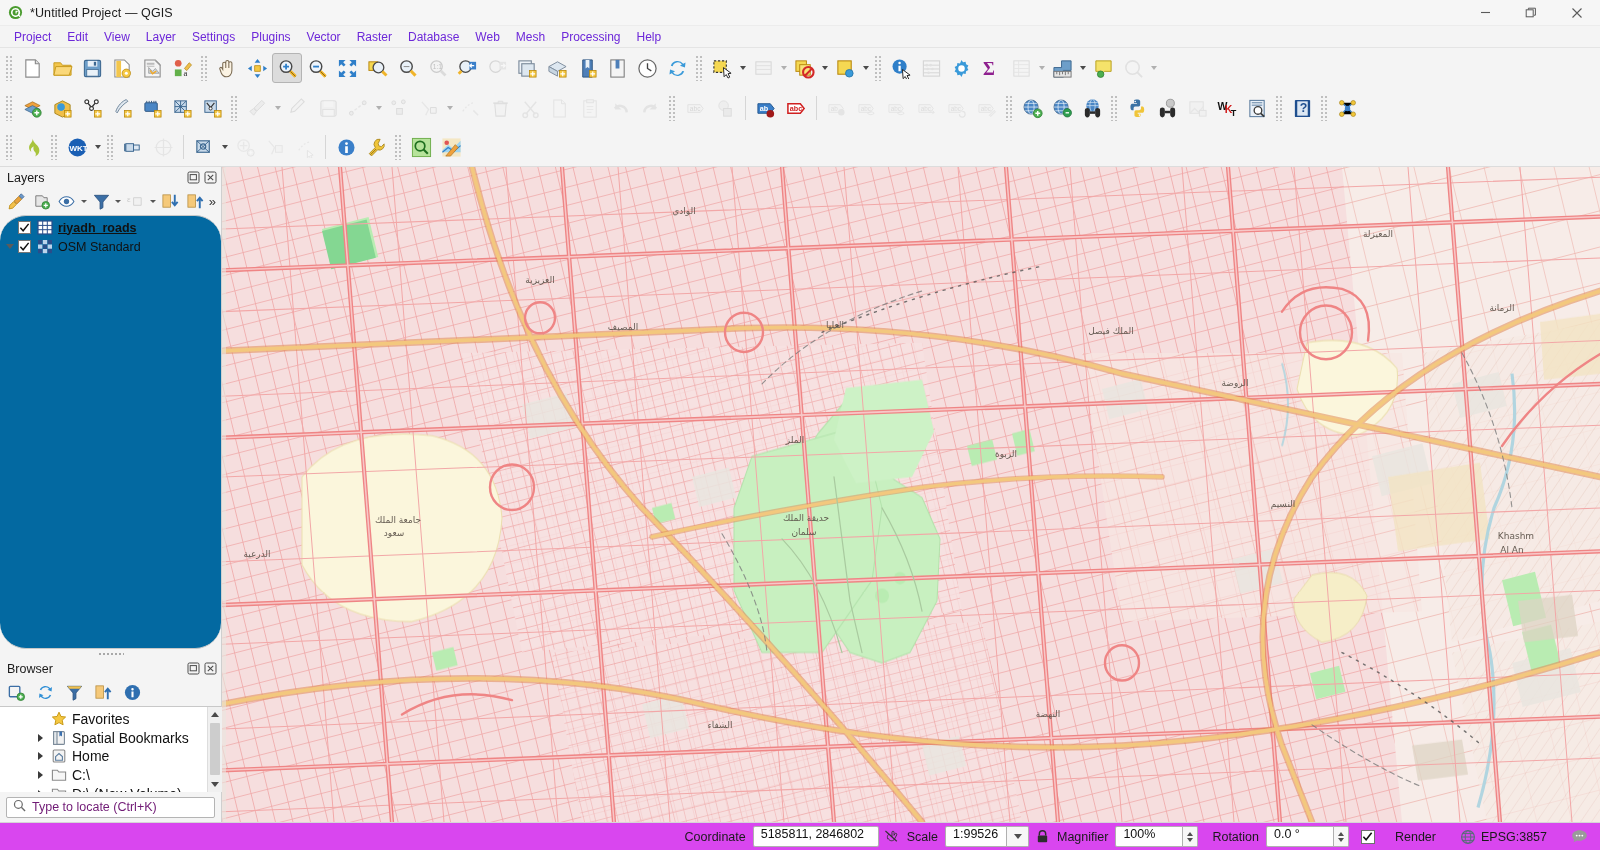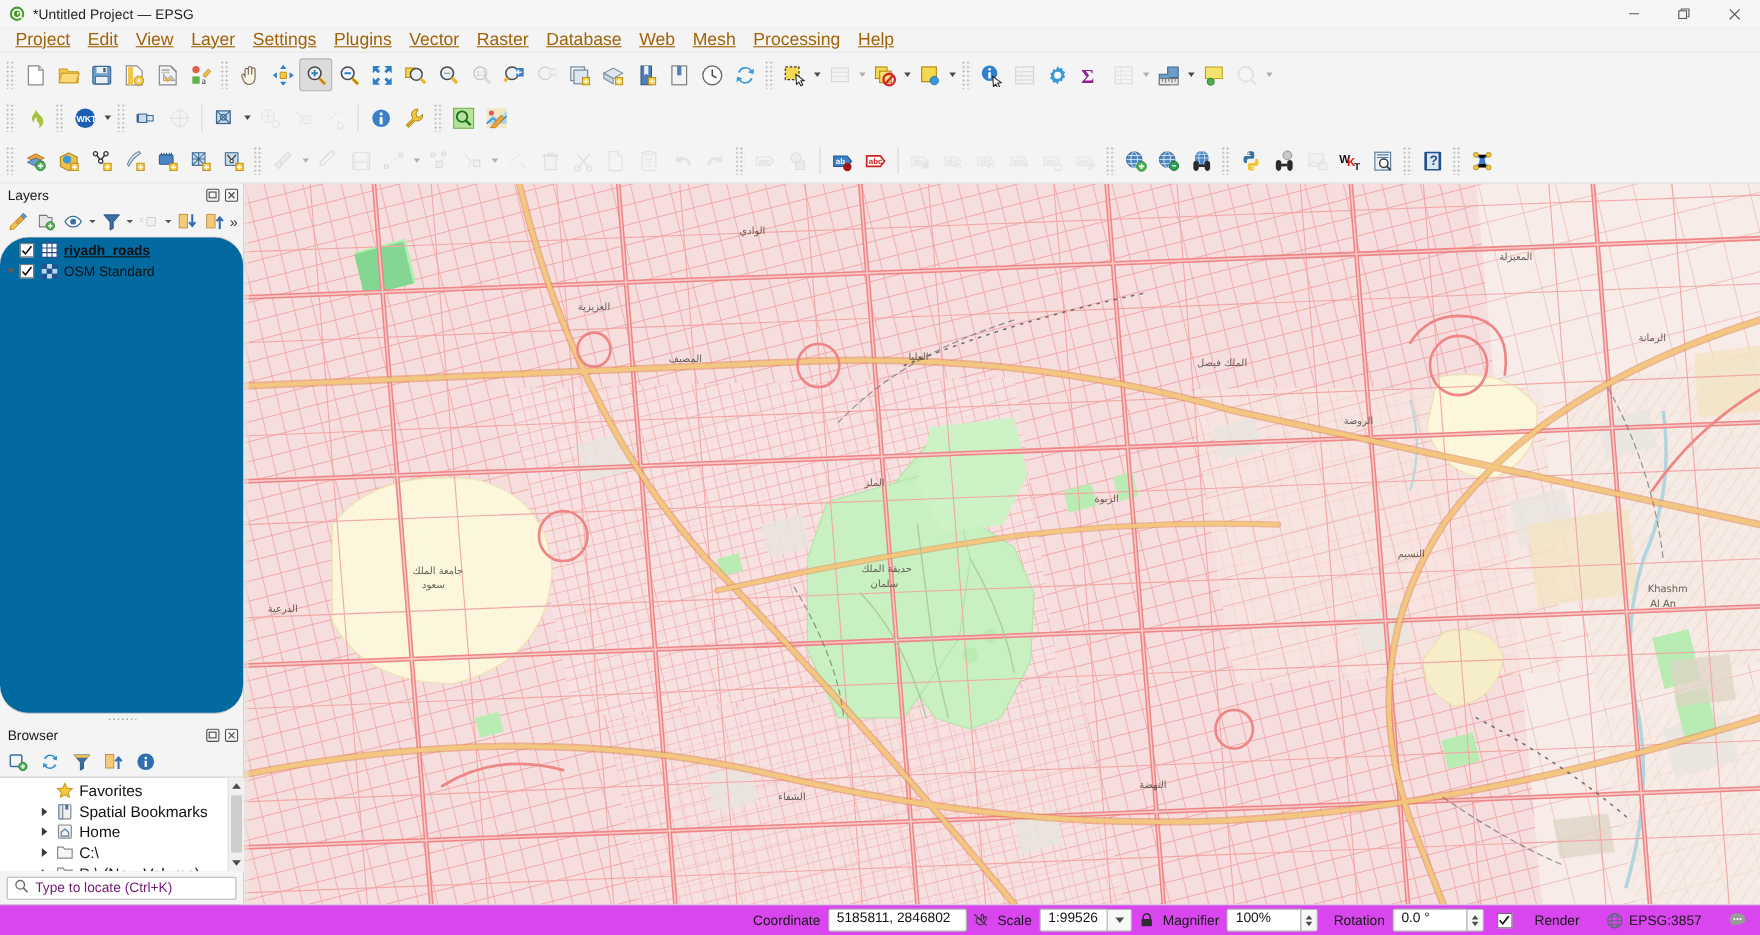--- a/index.html
+++ b/index.html
@@ -36,23 +36,22 @@
 
   
   .menubar {
     height: 22px; min-height: 22px;
     background: #f4f4f4;
     display: flex; align-items: center;
     padding-left: 6px;
     border-bottom: 1px solid #e4e4e4;
   }
   .menu-item {
-    padding: 2px 8px; font-size: 16px; color: #a16207; cursor: default;
+    padding: 2px 8px; font-size: 12px; color: #6d28d9; cursor: default;
     white-space: nowrap;
-    text-decoration: underline;
   }
 
   
   .toolbars { background: #f4f4f4; border-bottom: 1px solid #dcdcdc; }
   .toolrow {
     height: 40px; display: flex; align-items: center;
     padding-left: 2px;
   }
   .toolrow.r3 { height: 38px; }
   .tgrip {
@@ -221,21 +220,21 @@
 
   <div class="titlebar">
     <span class="qgis-logo">
       <svg width="15" height="15" viewBox="0 0 16 16">
         <circle cx="8" cy="8" r="7" fill="#4a9b2e"></circle>
         <path d="M8 3.2a4.8 4.8 0 1 0 3.1 8.45l1.4 1.4 1.1-1.1-1.4-1.4A4.8 4.8 0 0 0 8 3.2z" fill="#fff"></path>
         <circle cx="8" cy="8" r="3.1" fill="#4a9b2e"></circle>
         <path d="M8 6.2h2.3v1.3H9.3V9H8z" fill="#fff"></path>
       </svg>
     </span>
-    <span class="title-text">*Untitled Project — EPSG</span>
+    <span class="title-text">*Untitled Project — QGIS</span>
     <div class="win-controls">
       <div class="win-btn">
         <svg width="11" height="11" viewBox="0 0 11 11">
             <path d="M1 5.5h9" stroke="#5a5a5a" stroke-width="1.1"></path>
           </svg>
       </div>
       <div class="win-btn">
         <svg width="12" height="12" viewBox="0 0 12 12">
           <rect x="1.2" y="2.8" width="7" height="7" fill="none" stroke="#5a5a5a" stroke-width="1"></rect>
           <path d="M3.4 2.6V1.2h7v7H9" fill="none" stroke="#5a5a5a" stroke-width="1"></path>
@@ -597,137 +596,20 @@
             <svg width="21" height="21" viewBox="0 0 22 22">
               <circle cx="10" cy="10" r="7" fill="none" stroke="#bbb" stroke-width="1.6"></circle>
               <path d="M15 15l5 5" stroke="#bbb" stroke-width="2"></path>
             </svg>
           </span>
         </div>
         <div class="tarrow disabled">
           <i></i>
         </div>
       </div>
-    <div class="toolrow r3" id="toolrow3">
-        <div class="tgrip"></div>
-        <div class="tbtn">
-          <span>
-            <svg width="21" height="21" viewBox="0 0 22 22">
-              <path d="M11 1.6c.8 4-3.6 5.4-3.6 9.6 0 2.2 1.3 3.6 2.4 4.2-2-3.4 2.4-5.4 2.4-5.4s-1 3.4 1.2 5.4c1.4 1.3 1.6 3.6.2 5 4.2-1.4 5.6-5.8 3.8-9.4-1.8-3.6-5.2-4.4-6.4-9.4z" fill="#a8c43c"></path>
-            </svg>
-          </span>
-        </div>
-        <div class="tgrip"></div>
-        <div class="tbtn">
-          <span>
-            <svg width="21" height="21" viewBox="0 0 22 22">
-              <circle cx="11" cy="11" r="9.4" fill="#1a5fb4"></circle>
-              <text x="2.6" y="14.6" font-size="8.4" font-weight="bold" fill="#fff" font-family="sans-serif">WKT</text>
-            </svg>
-          </span>
-        </div>
-        <div class="tarrow">
-          <i></i>
-        </div>
-        <div class="tgrip"></div>
-        <div class="tbtn">
-          <span>
-            <svg width="21" height="21" viewBox="0 0 22 22">
-              <rect x="3" y="7" width="8" height="8" fill="#c9daea" stroke="#3c6790" stroke-width="1"></rect>
-              <rect x="11" y="8.4" width="6" height="5.2" fill="#dfe9f3" stroke="#3c6790" stroke-width="1"></rect>
-              <path d="M2 7v8" stroke="#3c6790" stroke-width="1.6"></path>
-            </svg>
-          </span>
-        </div>
-        <div class="tbtn disabled">
-          <span>
-            <svg width="21" height="21" viewBox="0 0 22 22">
-              <circle cx="11" cy="11" r="7.6" fill="none" stroke="#c7c7c7" stroke-width="1.3"></circle>
-              <path d="M11 1.6v18.8M1.6 11h18.8" stroke="#c7c7c7" stroke-width="1.3"></path>
-            </svg>
-          </span>
-        </div>
-        <div class="tsep"></div>
-        <div class="tbtn">
-          <span>
-            <svg width="21" height="21" viewBox="0 0 22 22">
-              <rect x="3" y="4" width="13" height="12" fill="#c9daea" stroke="#3c6790" stroke-width="1.2"></rect>
-              <path d="M3 4l13 12M16 4L3 16" stroke="#3c6790" stroke-width="1"></path>
-              <circle cx="9.5" cy="10" r="2.8" fill="none" stroke="#3c6790" stroke-width="1.2"></circle>
-            </svg>
-          </span>
-        </div>
-        <div class="tarrow">
-          <i></i>
-        </div>
-        <div class="tbtn disabled">
-          <span>
-            <svg width="21" height="21" viewBox="0 0 22 22">
-              <circle cx="9" cy="9" r="6" fill="none" stroke="#d0d0d0" stroke-width="1.4"></circle>
-              <path d="M9 5v8M5 9h8" stroke="#d0d0d0" stroke-width="1.4"></path>
-              <circle cx="16.5" cy="16.5" r="3.6" fill="#e8e8e8" stroke="#c4c4c4"></circle>
-              <path d="M16.5 14.6v3.8M14.6 16.5h3.8" stroke="#fff" stroke-width="1.2"></path>
-            </svg>
-          </span>
-        </div>
-        <div class="tbtn disabled">
-          <span>
-            <svg width="21" height="21" viewBox="0 0 22 22">
-              <path d="M4 4l6 7-3 7" fill="none" stroke="#d0d0d0" stroke-width="1.4"></path>
-              <rect x="11" y="9" width="7" height="7" fill="#eee" stroke="#c8c8c8"></rect>
-            </svg>
-          </span>
-        </div>
-        <div class="tbtn disabled">
-          <span>
-            <svg width="21" height="21" viewBox="0 0 22 22">
-              <path d="M4 14c3-5 7-8 12-9" fill="none" stroke="#d0d0d0" stroke-width="1.3" stroke-dasharray="2 2"></path>
-              <path d="M13 14l6 5-2.6.4 1.4 2.6-1.4.8-1.5-2.8-1.9 1.8z" fill="#fff" stroke="#c4c4c4"></path>
-            </svg>
-          </span>
-        </div>
-        <div class="tsep"></div>
-        <div class="tbtn">
-          <span>
-            <svg width="21" height="21" viewBox="0 0 22 22">
-              <circle cx="11" cy="11" r="8.4" fill="#3a7fc9"></circle>
-              <path d="M11 5.4a1.5 1.5 0 1 1 0 3 1.5 1.5 0 0 1 0-3zM9.6 9.8h2.8v7H9.6z" fill="#fff"></path>
-            </svg>
-          </span>
-        </div>
-        <div class="tbtn">
-          <span>
-            <svg width="21" height="21" viewBox="0 0 22 22">
-              <path d="M14.8 2.4a5.2 5.2 0 0 0-5 8.6L3.4 17.4l2.4 2.4 6.4-6.4a5.2 5.2 0 0 0 6.8-6.2l-2.9 2.9-2.6-.7-.7-2.6z" fill="#f0c539" stroke="#a8861f" stroke-width=".9"></path>
-              <path d="M4.6 18.6l6-6" stroke="#8a6510" stroke-width=".9"></path>
-            </svg>
-          </span>
-        </div>
-        <div class="tgrip"></div>
-        <div class="tbtn">
-          <span>
-            <svg width="21" height="21" viewBox="0 0 22 22">
-              <rect x="1.5" y="1.5" width="19" height="19" fill="#b6e39a" stroke="#6eae4b" stroke-width="1"></rect>
-              <circle cx="9.5" cy="9.5" r="5" fill="none" stroke="#1f6f1f" stroke-width="1.8"></circle>
-              <path d="M13.2 13.2l4.4 4.4" stroke="#1f6f1f" stroke-width="2.2"></path>
-            </svg>
-          </span>
-        </div>
-        <div class="tbtn">
-          <span>
-            <svg width="21" height="21" viewBox="0 0 22 22">
-              <rect x="1.5" y="1.5" width="19" height="19" fill="#f4e7c4"></rect>
-              <path d="M1.5 14l6-6 5 4 8-8v12h-19z" fill="#9fd4f0"></path>
-              <path d="M1.5 16l6-5 6 4 7-6" fill="none" stroke="#2f7fc9" stroke-width="1.2"></path>
-              <path d="M5 20l10-12 3 3-8 9z" fill="#f0a13c" stroke="#a8701f" stroke-width=".7"></path>
-              <circle cx="6" cy="6" r="2.4" fill="#e05555"></circle>
-            </svg>
-          </span>
-        </div>
-      </div>
     <div class="toolrow" id="toolrow2">
         <div class="tgrip"></div>
         <div class="tbtn">
           <span>
             <svg width="21" height="21" viewBox="0 0 22 22">
               <path d="M3 8l8-4 8 4-8 4z" fill="#f0a13c" stroke="#a8701f" stroke-width=".8"></path>
               <path d="M3 12l8-4 8 4-8 4z" fill="#6d9ec9" stroke="#3c6790" stroke-width=".8"></path>
               <circle cx="15.5" cy="15.5" r="4.6" fill="#4caf50" stroke="#2e7d32" stroke-width=".8"></circle>
               <path d="M15.5 13v5M13 15.5h5" stroke="#fff" stroke-width="1.5"></path>
             </svg>
@@ -1115,20 +997,137 @@
               <g stroke="#3a7fc9" stroke-width="1.4">
                 <path d="M5 5l6 5 6-5M5 17l6-7 6 7"></path>
               </g>
               <g fill="#f0c539" stroke="#a8861f" stroke-width=".7">
                 <circle cx="5" cy="5" r="2.4"></circle>
                 <circle cx="17" cy="5" r="2.4"></circle>
                 <circle cx="5" cy="17" r="2.4"></circle>
                 <circle cx="17" cy="17" r="2.4"></circle>
               </g>
               <circle cx="11" cy="11" r="2.8" fill="#3a7fc9"></circle>
+            </svg>
+          </span>
+        </div>
+      </div>
+    <div class="toolrow r3" id="toolrow3">
+        <div class="tgrip"></div>
+        <div class="tbtn">
+          <span>
+            <svg width="21" height="21" viewBox="0 0 22 22">
+              <path d="M11 1.6c.8 4-3.6 5.4-3.6 9.6 0 2.2 1.3 3.6 2.4 4.2-2-3.4 2.4-5.4 2.4-5.4s-1 3.4 1.2 5.4c1.4 1.3 1.6 3.6.2 5 4.2-1.4 5.6-5.8 3.8-9.4-1.8-3.6-5.2-4.4-6.4-9.4z" fill="#a8c43c"></path>
+            </svg>
+          </span>
+        </div>
+        <div class="tgrip"></div>
+        <div class="tbtn">
+          <span>
+            <svg width="21" height="21" viewBox="0 0 22 22">
+              <circle cx="11" cy="11" r="9.4" fill="#1a5fb4"></circle>
+              <text x="2.6" y="14.6" font-size="8.4" font-weight="bold" fill="#fff" font-family="sans-serif">WKT</text>
+            </svg>
+          </span>
+        </div>
+        <div class="tarrow">
+          <i></i>
+        </div>
+        <div class="tgrip"></div>
+        <div class="tbtn">
+          <span>
+            <svg width="21" height="21" viewBox="0 0 22 22">
+              <rect x="3" y="7" width="8" height="8" fill="#c9daea" stroke="#3c6790" stroke-width="1"></rect>
+              <rect x="11" y="8.4" width="6" height="5.2" fill="#dfe9f3" stroke="#3c6790" stroke-width="1"></rect>
+              <path d="M2 7v8" stroke="#3c6790" stroke-width="1.6"></path>
+            </svg>
+          </span>
+        </div>
+        <div class="tbtn disabled">
+          <span>
+            <svg width="21" height="21" viewBox="0 0 22 22">
+              <circle cx="11" cy="11" r="7.6" fill="none" stroke="#c7c7c7" stroke-width="1.3"></circle>
+              <path d="M11 1.6v18.8M1.6 11h18.8" stroke="#c7c7c7" stroke-width="1.3"></path>
+            </svg>
+          </span>
+        </div>
+        <div class="tsep"></div>
+        <div class="tbtn">
+          <span>
+            <svg width="21" height="21" viewBox="0 0 22 22">
+              <rect x="3" y="4" width="13" height="12" fill="#c9daea" stroke="#3c6790" stroke-width="1.2"></rect>
+              <path d="M3 4l13 12M16 4L3 16" stroke="#3c6790" stroke-width="1"></path>
+              <circle cx="9.5" cy="10" r="2.8" fill="none" stroke="#3c6790" stroke-width="1.2"></circle>
+            </svg>
+          </span>
+        </div>
+        <div class="tarrow">
+          <i></i>
+        </div>
+        <div class="tbtn disabled">
+          <span>
+            <svg width="21" height="21" viewBox="0 0 22 22">
+              <circle cx="9" cy="9" r="6" fill="none" stroke="#d0d0d0" stroke-width="1.4"></circle>
+              <path d="M9 5v8M5 9h8" stroke="#d0d0d0" stroke-width="1.4"></path>
+              <circle cx="16.5" cy="16.5" r="3.6" fill="#e8e8e8" stroke="#c4c4c4"></circle>
+              <path d="M16.5 14.6v3.8M14.6 16.5h3.8" stroke="#fff" stroke-width="1.2"></path>
+            </svg>
+          </span>
+        </div>
+        <div class="tbtn disabled">
+          <span>
+            <svg width="21" height="21" viewBox="0 0 22 22">
+              <path d="M4 4l6 7-3 7" fill="none" stroke="#d0d0d0" stroke-width="1.4"></path>
+              <rect x="11" y="9" width="7" height="7" fill="#eee" stroke="#c8c8c8"></rect>
+            </svg>
+          </span>
+        </div>
+        <div class="tbtn disabled">
+          <span>
+            <svg width="21" height="21" viewBox="0 0 22 22">
+              <path d="M4 14c3-5 7-8 12-9" fill="none" stroke="#d0d0d0" stroke-width="1.3" stroke-dasharray="2 2"></path>
+              <path d="M13 14l6 5-2.6.4 1.4 2.6-1.4.8-1.5-2.8-1.9 1.8z" fill="#fff" stroke="#c4c4c4"></path>
+            </svg>
+          </span>
+        </div>
+        <div class="tsep"></div>
+        <div class="tbtn">
+          <span>
+            <svg width="21" height="21" viewBox="0 0 22 22">
+              <circle cx="11" cy="11" r="8.4" fill="#3a7fc9"></circle>
+              <path d="M11 5.4a1.5 1.5 0 1 1 0 3 1.5 1.5 0 0 1 0-3zM9.6 9.8h2.8v7H9.6z" fill="#fff"></path>
+            </svg>
+          </span>
+        </div>
+        <div class="tbtn">
+          <span>
+            <svg width="21" height="21" viewBox="0 0 22 22">
+              <path d="M14.8 2.4a5.2 5.2 0 0 0-5 8.6L3.4 17.4l2.4 2.4 6.4-6.4a5.2 5.2 0 0 0 6.8-6.2l-2.9 2.9-2.6-.7-.7-2.6z" fill="#f0c539" stroke="#a8861f" stroke-width=".9"></path>
+              <path d="M4.6 18.6l6-6" stroke="#8a6510" stroke-width=".9"></path>
+            </svg>
+          </span>
+        </div>
+        <div class="tgrip"></div>
+        <div class="tbtn">
+          <span>
+            <svg width="21" height="21" viewBox="0 0 22 22">
+              <rect x="1.5" y="1.5" width="19" height="19" fill="#b6e39a" stroke="#6eae4b" stroke-width="1"></rect>
+              <circle cx="9.5" cy="9.5" r="5" fill="none" stroke="#1f6f1f" stroke-width="1.8"></circle>
+              <path d="M13.2 13.2l4.4 4.4" stroke="#1f6f1f" stroke-width="2.2"></path>
+            </svg>
+          </span>
+        </div>
+        <div class="tbtn">
+          <span>
+            <svg width="21" height="21" viewBox="0 0 22 22">
+              <rect x="1.5" y="1.5" width="19" height="19" fill="#f4e7c4"></rect>
+              <path d="M1.5 14l6-6 5 4 8-8v12h-19z" fill="#9fd4f0"></path>
+              <path d="M1.5 16l6-5 6 4 7-6" fill="none" stroke="#2f7fc9" stroke-width="1.2"></path>
+              <path d="M5 20l10-12 3 3-8 9z" fill="#f0a13c" stroke="#a8701f" stroke-width=".7"></path>
+              <circle cx="6" cy="6" r="2.4" fill="#e05555"></circle>
             </svg>
           </span>
         </div>
       </div>
   </div>
 
   <div class="body">
 
     <div class="leftdock">
 

